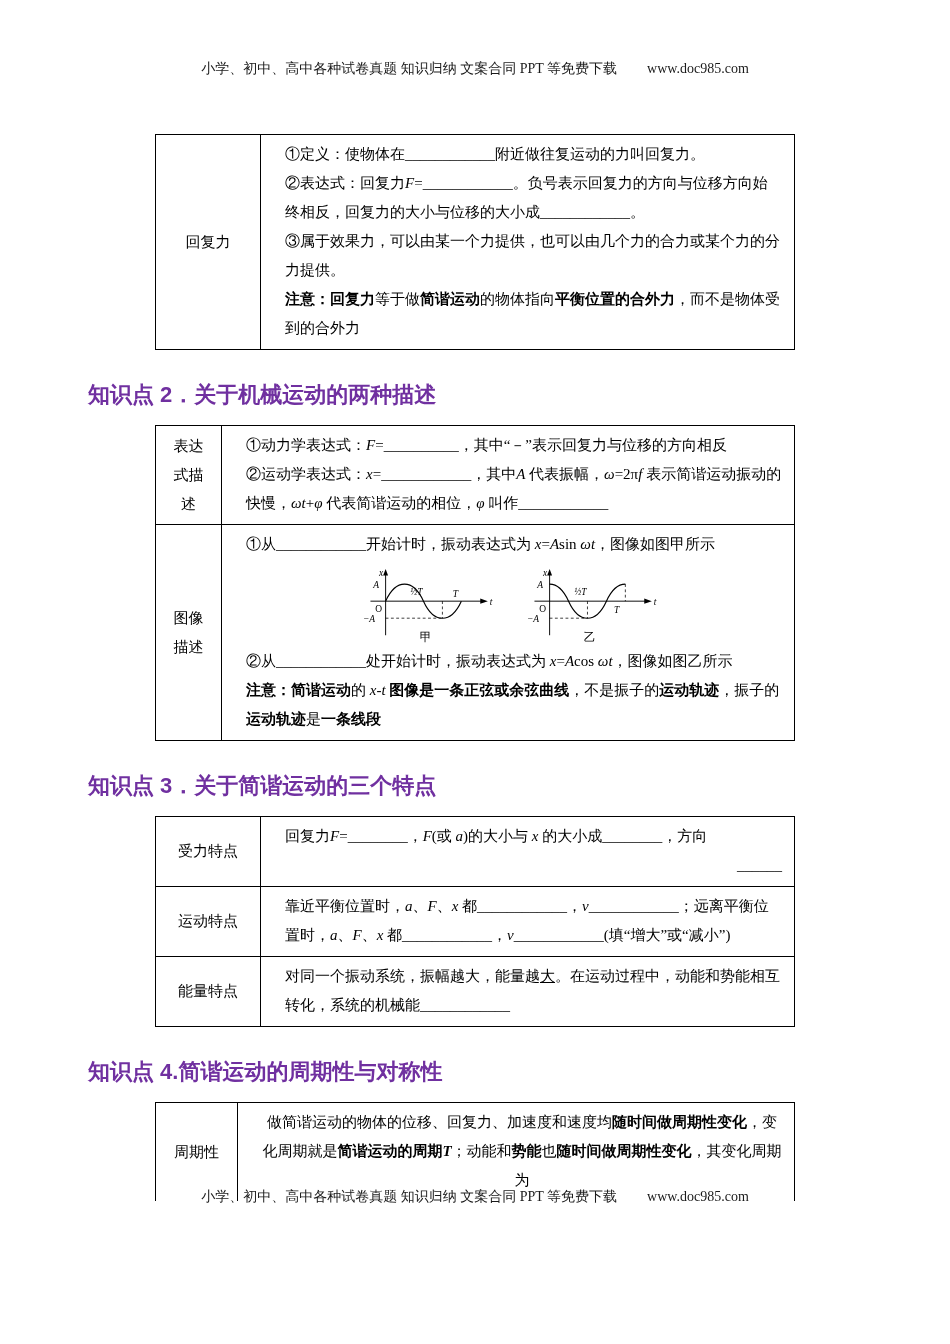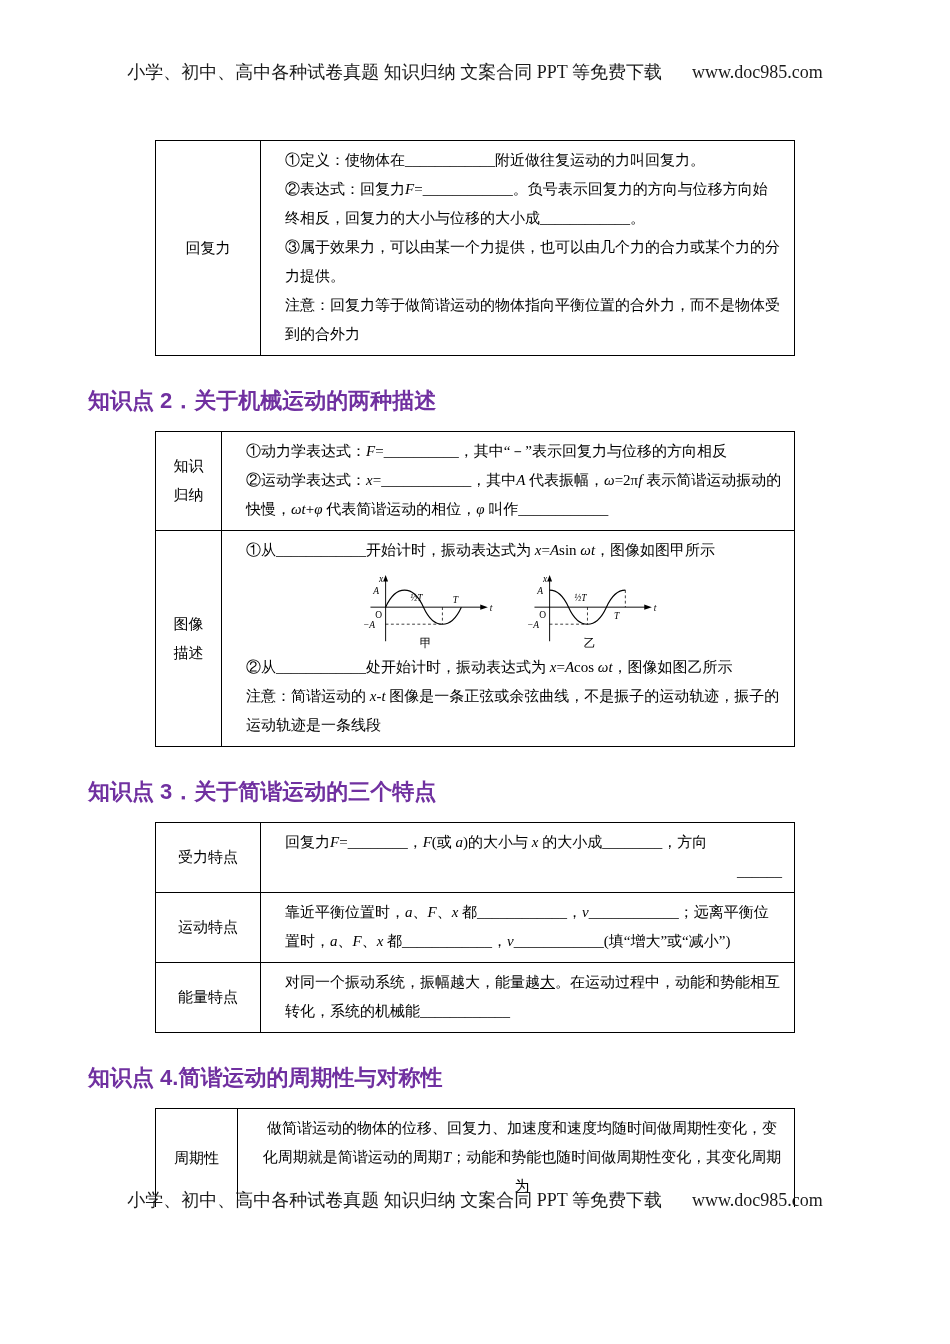--- a/index.html
+++ b/index.html
@@ -3,39 +3,39 @@
 <meta charset="utf-8">
 <style>
   * { box-sizing: border-box; }
   html,body { margin:0; padding:0; }
   body {
     width:950px; height:1344px; background:#ffffff; color:#000;
     font-family:"Liberation Serif","DejaVu Serif",serif;
     font-size:15px; position:relative; overflow:hidden;
   }
   .page { position:relative; width:950px; height:1344px; padding-top:60px; }
-  .doc-header, .doc-footer { width:950px; text-align:center; font-size:18px; color:#1a1a1a; }
+  .doc-header, .doc-footer { width:950px; text-align:center; font-size:14px; color:#1a1a1a; }
   .doc-header { margin-bottom:56px; }
   .doc-footer { position:absolute; top:1188px; left:0; }
   .hdr-gap { display:inline-block; width:30px; }
   .url { color:#1a1a1a; text-decoration:none; }
 
   .ktable { border-collapse:collapse; margin-left:155px; width:640px; table-layout:fixed; }
   .ktable td { border:1px solid #000; }
   .lbl { text-align:center; vertical-align:middle; padding:4px 12px; line-height:29px; }
   .cnt { vertical-align:top; padding:5px 12px 6px 24px; }
   .t1 .lbl { width:105px; }
   .t2 .lbl { width:66px; }
   .t3 .lbl { width:105px; }
   .t4 .lbl { width:82px; }
   .t4 td { border-bottom:none;text-align:center; }
 
   .para { margin:0; line-height:29px; }
   .center { text-align:right; }
-  .b { font-weight:normal; }
+  .b { font-weight:bold; }
   .i { font-style:italic; }
   .u { text-decoration:underline; }
 
   .sec-title {
     color:#7030A0; font-family:"Liberation Sans","DejaVu Sans",sans-serif;
     font-size:22px; font-weight:bold; margin:30px 0 15px 88px;
   }
 
   .graphs { display:flex; justify-content:center; gap:22px; margin:4px 0 2px 0; }
   .wave { display:block; }
@@ -68,21 +68,21 @@
         </td>
       </tr>
     </tbody>
   </table>
 
   <h3 class="sec-title">知识点 2．关于机械运动的两种描述</h3>
 
   <table class="ktable t2">
     <tbody>
       <tr>
-        <td class="lbl">知识归纳</td>
+        <td class="lbl">表达式描述</td>
         <td class="cnt">
           <p class="para"><span>①动力学表达式：</span><span class="i">F</span><span>=__________，其中“－”表示回复力与位移的方向相反</span></p>
           <p class="para"><span>②运动学表达式：</span><span class="i">x</span><span>=____________，其中</span><span class="i">A</span><span> 代表振幅，</span><span class="i">ω</span><span>=2π</span><span class="i">f</span><span> 表示简谐运动振动的快慢，</span><span class="i">ωt</span><span>+</span><span class="i">φ</span><span> 代表简谐运动的相位，</span><span class="i">φ</span><span> 叫作____________</span></p>
         </td>
       </tr>
       <tr>
         <td class="lbl">图像描述</td>
         <td class="cnt">
           <p class="para"><span>①从____________开始计时，振动表达式为 </span><span class="i">x</span><span>=</span><span class="i">A</span><span>sin </span><span class="i">ωt</span><span>，图像如图甲所示</span></p>
 

